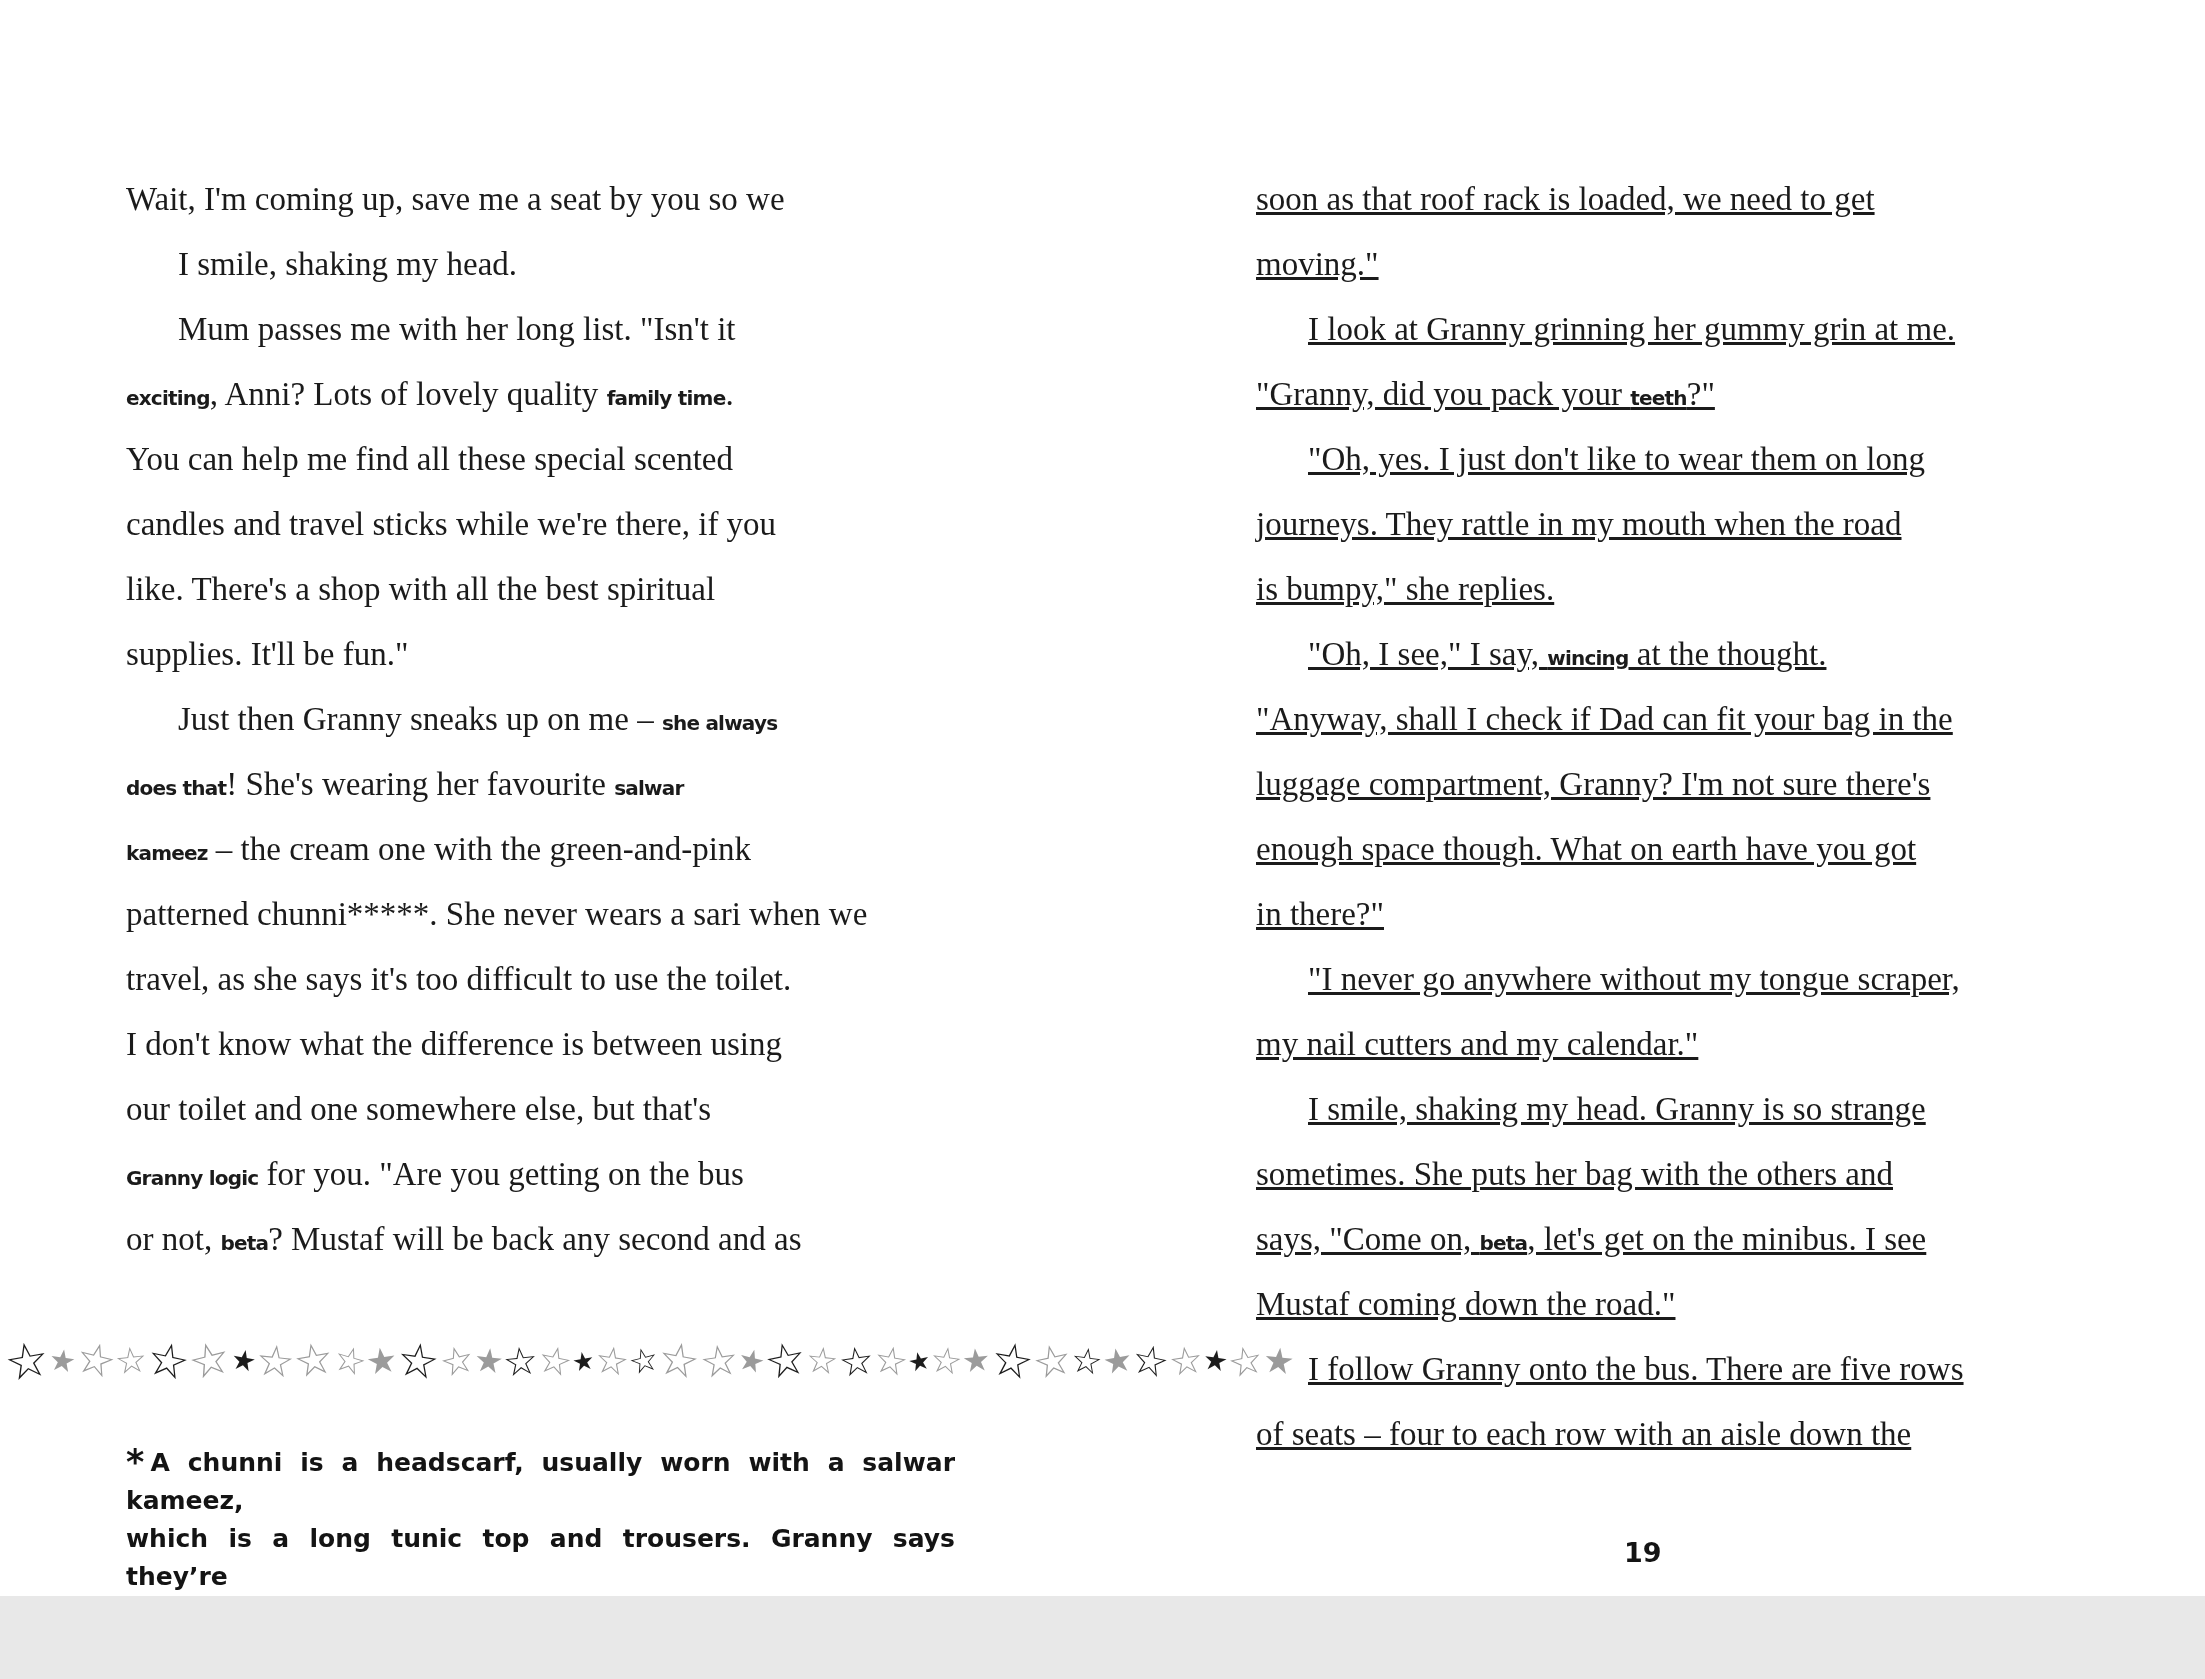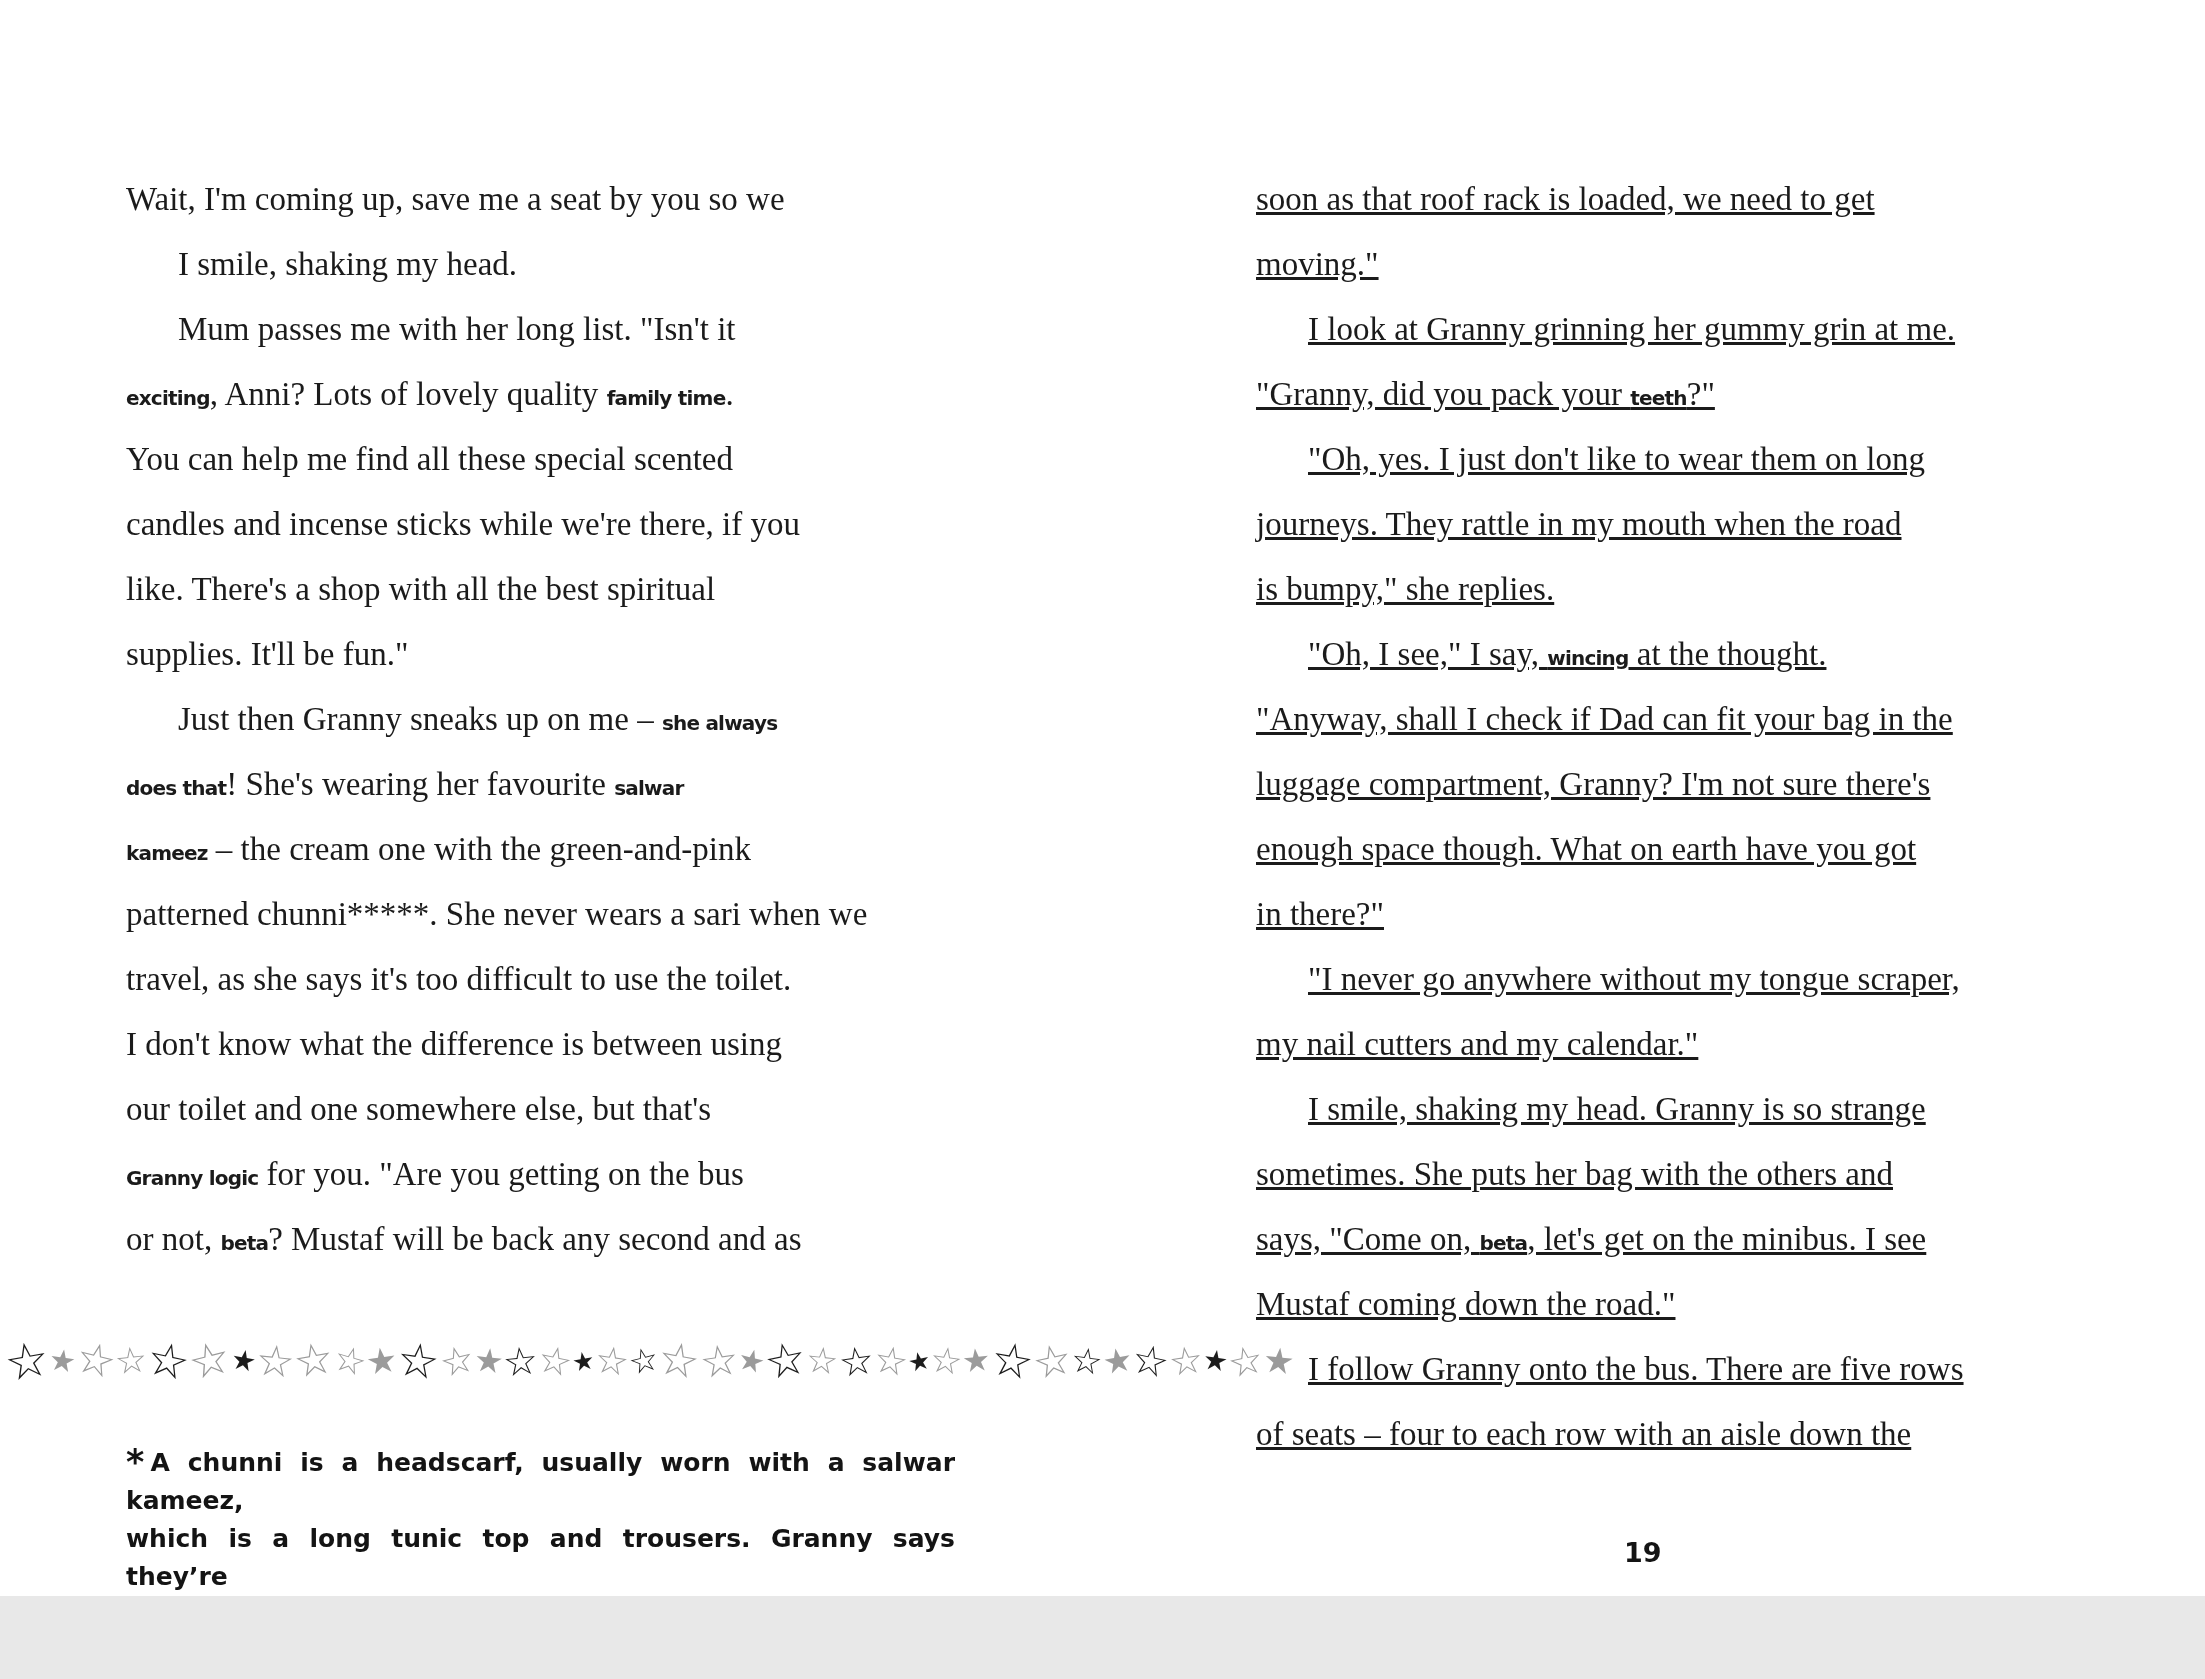--- a/index.html
+++ b/index.html
@@ -48,21 +48,21 @@
 </head>
 <body>
 
 <div class="page">
   <div class="col col-left">
       <div class="line"><span>Wait, I'm coming up, save me a seat by you so we</span></div>
       <div class="line indent"><span>I smile, shaking my head.</span></div>
       <div class="line indent"><span>Mum passes me with her long list. "Isn't it</span></div>
       <div class="line"><span class="b">exciting</span><span>, Anni? Lots of lovely quality </span><span class="b">family time</span><span>.</span></div>
       <div class="line"><span>You can help me find all these special scented</span></div>
-      <div class="line"><span>candles and incense sticks while we're there, if you</span></div>
+      <div class="line"><span>candles and travel sticks while we're there, if you</span></div>
       <div class="line"><span>like. There's a shop with all the best spiritual</span></div>
       <div class="line"><span>supplies. It'll be fun."</span></div>
       <div class="line indent"><span>Just then Granny sneaks up on me – </span><span class="b">she always</span></div>
       <div class="line"><span class="b">does that</span><span>! She's wearing her favourite </span><span class="b">salwar</span></div>
       <div class="line"><span class="b">kameez</span><span> – the cream one with the green-and-pink</span></div>
       <div class="line"><span>patterned chunni*****. She never wears a sari when we</span></div>
       <div class="line"><span>travel, as she says it's too difficult to use the toilet.</span></div>
       <div class="line"><span>I don't know what the difference is between using</span></div>
       <div class="line"><span>our toilet and one somewhere else, but that's</span></div>
       <div class="line"><span class="b">Granny logic</span><span> for you. "Are you getting on the bus</span></div>

